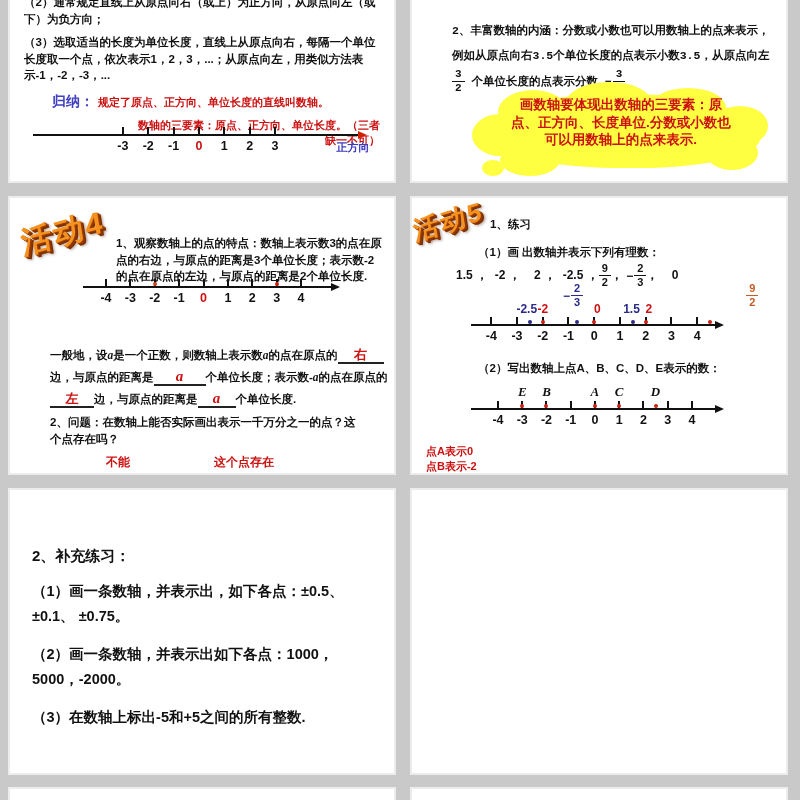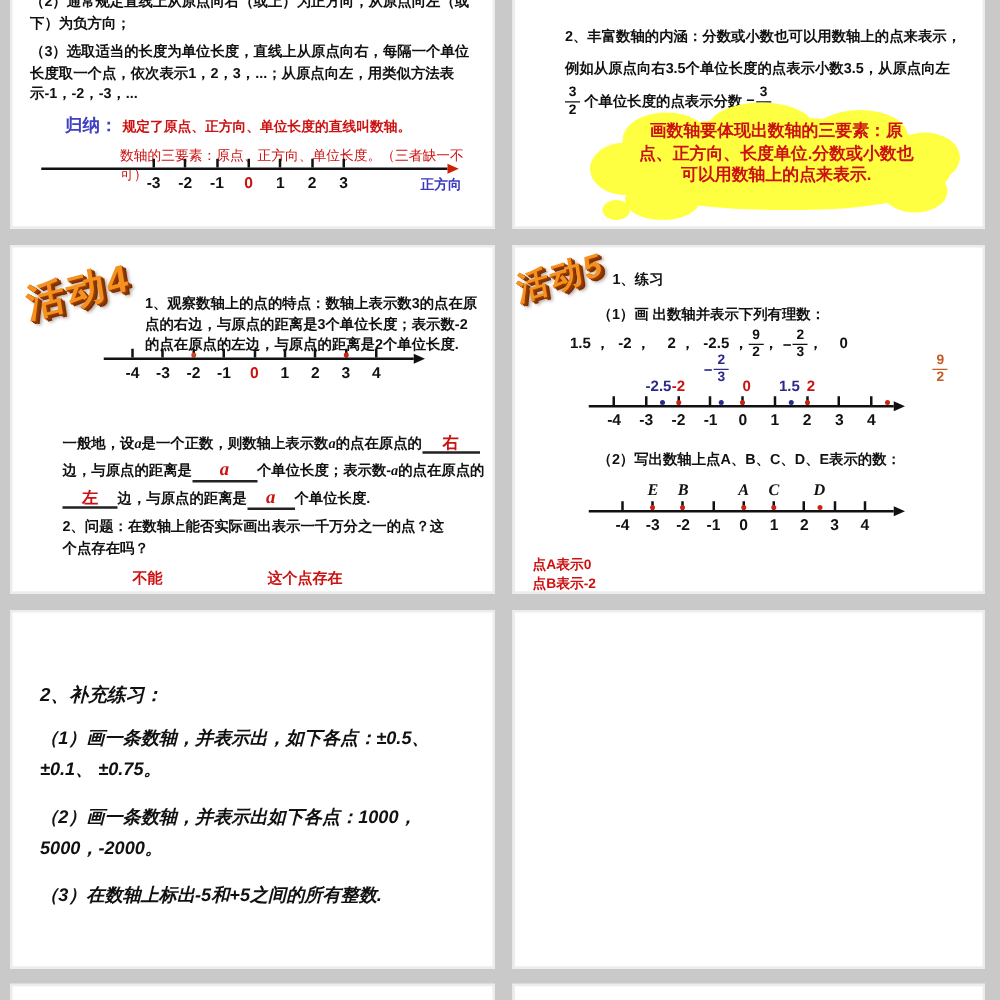--- a/index.html
+++ b/index.html
@@ -27,21 +27,21 @@
   .c-navy{color:#2a2a8a;}
   .c-orange{color:#c65a22;}
   .it{font-family:"Liberation Serif","DejaVu Serif",serif;font-style:italic;font-weight:bold;}
 
   
   .s1-content{padding:2px 14px 0 14px;}
   .s1 .p3{margin-top:7px;}
   .guina-row{margin:8px 0 0 28px;font-weight:bold;}
   .guina-label{font-size:14px;color:#4040c0;margin-right:4px;}
   .guina-text{font-size:11px;}
-  .three-row{margin:7px 0 0 72px;font-size:11px;font-weight:normal;}
+  .three-row{margin:7px 0 0 104px;font-size:11px;font-weight:bold;text-align:right;}
 
   
   .axis{position:absolute;left:0;right:0;}
   .ax-s1{top:128px;height:48px;}
   .ax-s4{top:76px;height:44px;}
   .ax-s5a{top:82px;height:82px;}
   .ax-s5b{top:184px;height:62px;}
   .ax-line{position:absolute;height:2px;background:#111;}
   .ax-arrow{position:absolute;width:0;height:0;border-top:4px solid transparent;
     border-bottom:4px solid transparent;border-left:9px solid #111;}
@@ -60,21 +60,21 @@
   .fnum{display:block;border-bottom:1.6px solid currentColor;padding:0 3px;font-size:11px;line-height:13px;font-weight:bold;}
   .fden{display:block;padding:0 3px;font-size:11px;line-height:13px;font-weight:bold;}
 
   
   .blank{display:inline-block;border-bottom:2px solid #222;text-align:center;height:15px;line-height:15px;vertical-align:baseline;}
   .bt{color:#cc1111;font-weight:bold;font-size:13px;}
   .bt.it{font-size:15px;}
 
   
   .s2-content{padding:14px 14px 0 40px;}
-  .s2 .para{font-weight:bold;font-size:11.5px;line-height:25px;}
+  .s2 .para{font-weight:bold;font-size:11.5px;line-height:25px;font-family:Liberation Mono, monospace;}
   .cloud{position:absolute;left:62px;top:96px;width:294px;height:88px;}
   .cloud-main{position:absolute;left:8px;top:6px;right:8px;bottom:8px;background:#ffff42;border-radius:50% 50% 46% 54% / 60% 58% 42% 46%;}
   .bump{position:absolute;background:#ffff42;border-radius:50%;}
   .cloud-text{position:absolute;left:34px;top:8px;width:226px;color:#cc1111;
     font-weight:bold;font-size:13.5px;line-height:17.5px;text-align:center;}
 
   
   .wordart{position:absolute;display:inline-block;font-weight:bold;letter-spacing:2px;
     color:#f5921f;transform:rotate(-15deg) skewX(-6deg);
     text-shadow:1px 1px 0 #9a3c00,2px 2px 0 #8a3400,3px 3px 0 #7a2e00,4px 4px 3px rgba(60,20,0,.45);}
@@ -92,21 +92,21 @@
   
   .s5 .t1{position:absolute;left:78px;top:18px;}
   .s5 .t2{position:absolute;left:66px;top:46px;}
   .s5 .nums{position:absolute;left:44px;top:64px;font-weight:bold;font-size:12px;white-space:pre;text-align:right;}
   .s5 .t3{position:absolute;left:66px;top:162px;}
   .s5 .ansrow{position:absolute;left:14px;right:8px;top:246px;display:flex;
     justify-content:space-between;font-weight:bold;font-size:11px;flex-direction:column;}
   .s5 .tilt{transform:rotate(-4deg) translateY(-3px);}
 
   
-  .s6-content{padding:57px 20px 0 22px;font-style:italic;}
+  .s6-content{padding:57px 20px 0 22px;}
   .s6 .title{font-weight:bold;font-size:15px;margin:0;}
   .s6 .item{font-weight:bold;font-size:14.5px;line-height:25px;margin:13px 0 0 0;}
 </style>
 </head>
 <body>
 
 <div>
 
   <section class="slide s1">
     <div class="s1-content">

